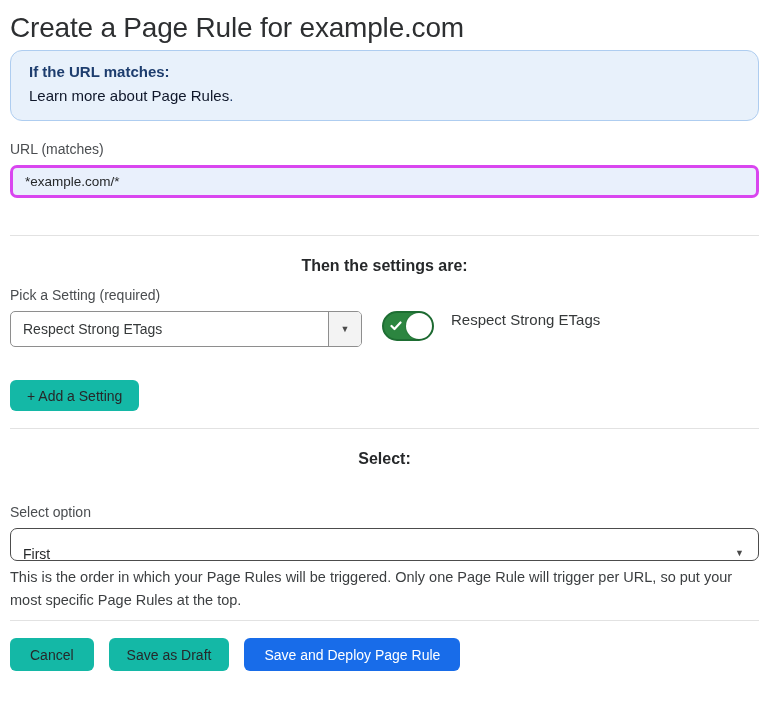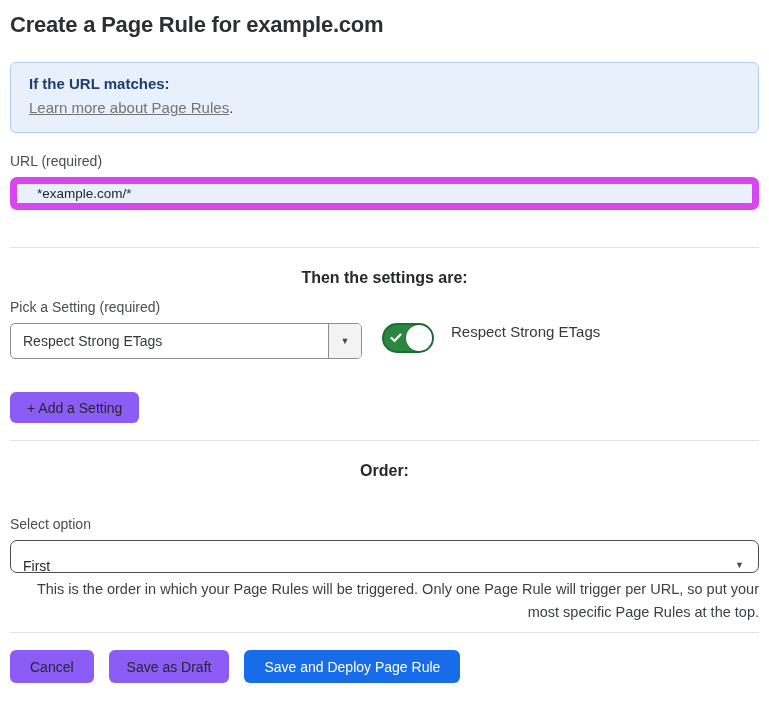--- a/index.html
+++ b/index.html
@@ -4,49 +4,49 @@
 <style>
   * { margin: 0; padding: 0; box-sizing: border-box; }
   html, body { width: 769px; height: 718px; background: #ffffff; }
   body {
     font-family: "Liberation Sans", sans-serif;
     color: #36393a;
     padding: 10px;
     overflow: hidden;
   }
   .page-title {
-    font-size: 22px;
-    font-weight: 700;
+    font-size: 28px;
+    font-weight: 400;
     color: #2d2f31;
     letter-spacing: -0.2px;
     margin-top: 2px;
   }
   .info-box {
-    margin-top: 24px;
+    margin-top: 6px;
     background: #e8f1fb;
     border: 1px solid #aecdf0;
-    border-radius: 6px;
+    border-radius: 12px;
     padding: 9px 18px 12px 18px;
     color: #1d3d6e;
     font-size: 15px;
     line-height: 24px;
   }
   .info-heading { font-weight: 700; }
-  .info-link { color: #737373; text-decoration: underline; cursor: pointer; }
+  .info-link { color: #0f172a; cursor: pointer; }
   .info-link-suffix { color: #1d3d6e; }
   .field-label { font-size: 14px; color: #4a4d50; }
   .label-url { margin-top: 20px; }
   .url-input {
     margin-top: 8px;
     width: 749px;
     height: 33px;
     background: #e9f0fc;
-    border: 7px solid #d946ef;
+    border: 3px solid #d946ef;
     border-radius: 7px;
-    padding: 0 20px;
+    padding: 0 12px;
     font-family: "Liberation Sans", sans-serif;
     font-size: 13.5px;
     color: #26282a;
     display: block;
   }
   .divider { border: none; border-top: 1px solid #e2e2e2; height: 0; }
   .divider-1 { margin-top: 37px; }
   .divider-2 { margin-top: 17px; }
   .divider-3 { margin-top: 8px; }
   .section-heading {
@@ -124,21 +124,21 @@
     margin-left: 17px;
     font-size: 15px;
     color: #36393a;
   }
   .btn {
     border: none;
     border-radius: 6px;
     font-family: "Liberation Sans", sans-serif;
     font-size: 14px;
     color: #26282a;
-    background: #8b5cf6;
+    background: #14b8a6;
     height: 32px;
     cursor: pointer;
     display: inline-flex;
     align-items: center;
     justify-content: center;
   }
   .add-setting-btn {
     margin-top: 33px;
     padding: 0 17px;
     height: 31px;
@@ -158,21 +158,20 @@
     color: #26282a;
     cursor: pointer;
   }
   .order-select .order-value { flex: 1; }
   .helper-text {
     margin-top: 5px;
     font-size: 14.5px;
     line-height: 23px;
     color: #3c3f41;
     max-width: 749px;
-    text-align: right;
   }
   .footer {
     margin-top: 17px;
     display: flex;
     align-items: center;
   }
   .cancel-btn { padding: 0 20px; height: 33px; }
   .save-draft-btn { margin-left: 15px; padding: 0 18px; height: 33px; }
   .save-deploy-btn {
     margin-left: 15px;
@@ -187,21 +186,21 @@
 
 
 
 <h1 class="page-title">Create a Page Rule for example.com</h1>
 
 <div class="info-box">
   <div class="info-heading">If the URL matches:</div>
   <div class="info-link-line"><a class="info-link">Learn more about Page Rules</a><span class="info-link-suffix">.</span></div>
 </div>
 
-<div class="field-label label-url">URL (required)</div>
+<div class="field-label label-url">URL (matches)</div>
 <input class="url-input" type="text" value="*example.com/*" style="">
 
 <hr class="divider divider-1">
 
 <h2 class="section-heading">Then the settings are:</h2>
 
 <div class="field-label label-pick">Pick a Setting (required)</div>
 
 <div class="setting-row">
   <div class="select-group">
@@ -216,21 +215,21 @@
     </svg>
     <div class="toggle-knob"></div>
   </div>
   <div class="toggle-label">Respect Strong ETags</div>
 </div>
 
 <button class="btn add-setting-btn">+ Add a Setting</button>
 
 <hr class="divider divider-2">
 
-<h2 class="section-heading">Order:</h2>
+<h2 class="section-heading">Select:</h2>
 
 <div class="field-label label-order">Select option</div>
 
 <div class="order-select">
   <span class="order-value">First</span>
   <span class="caret">▼</span>
 </div>
 
 <div class="helper-text">This is the order in which your Page Rules will be triggered. Only one Page Rule will trigger per URL, so put your most specific Page Rules at the top.</div>
 

